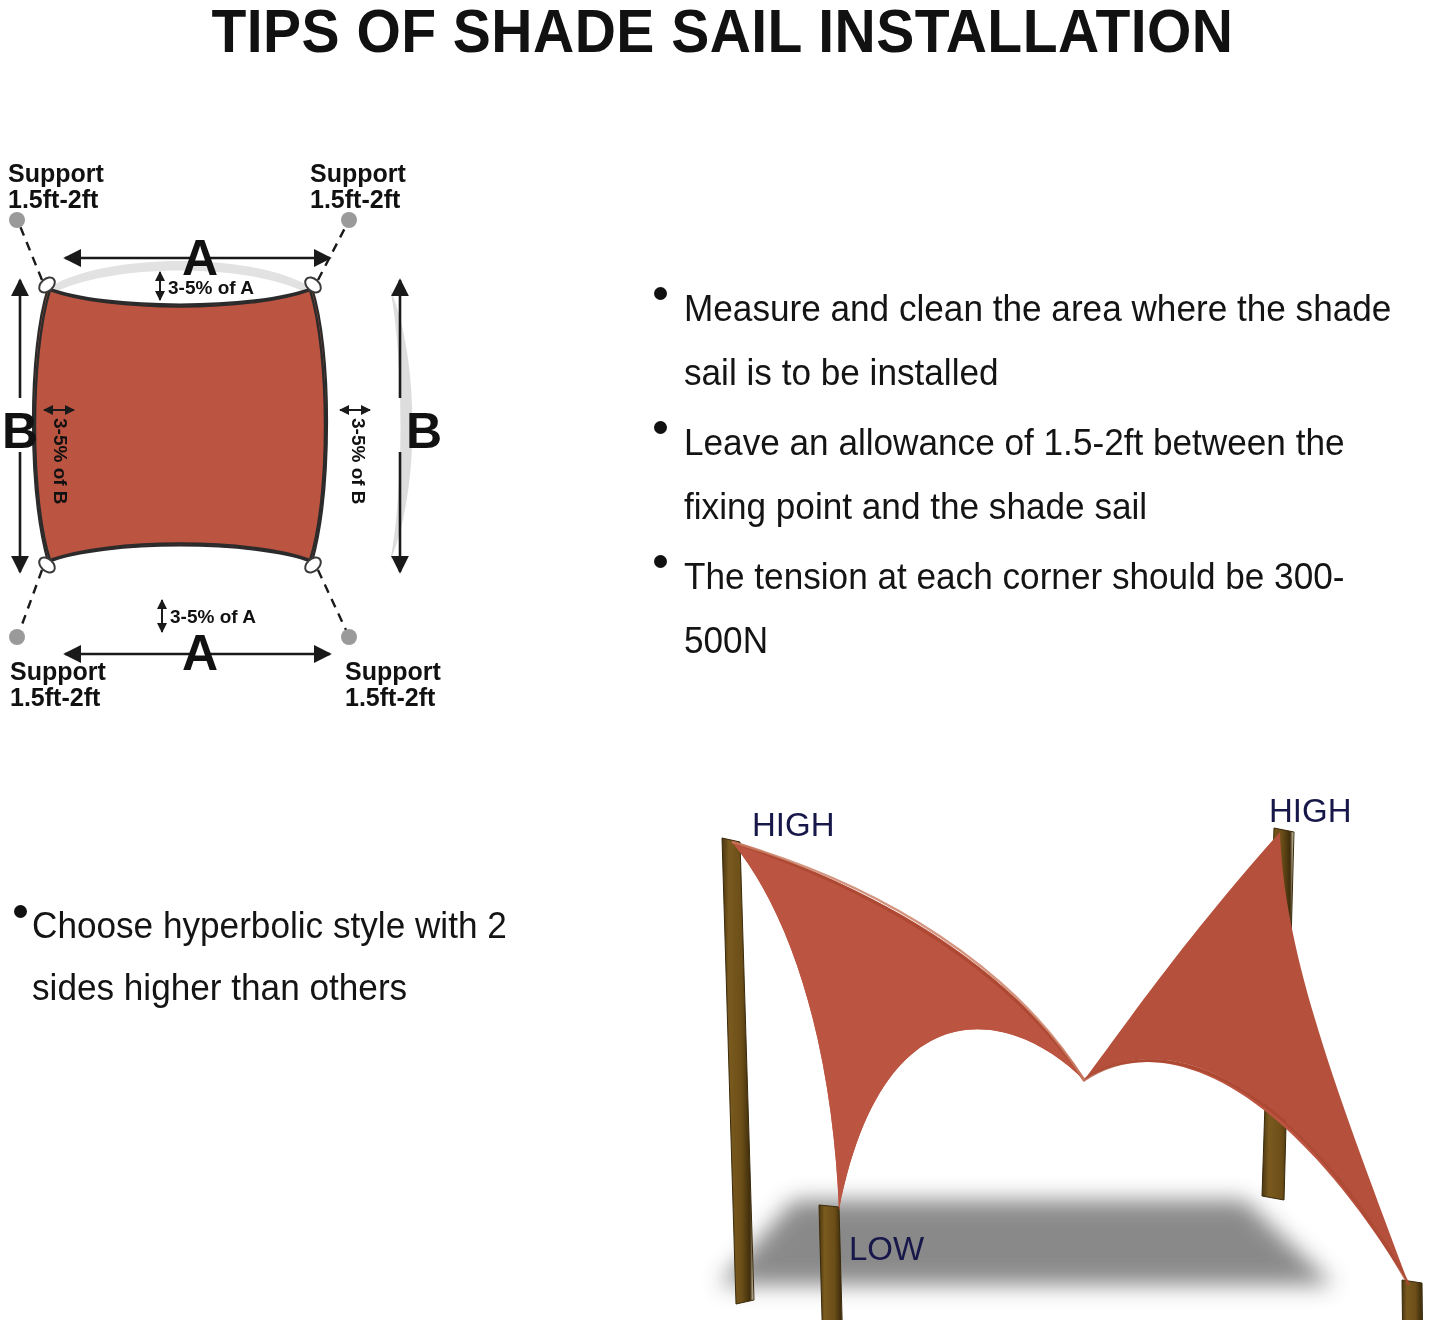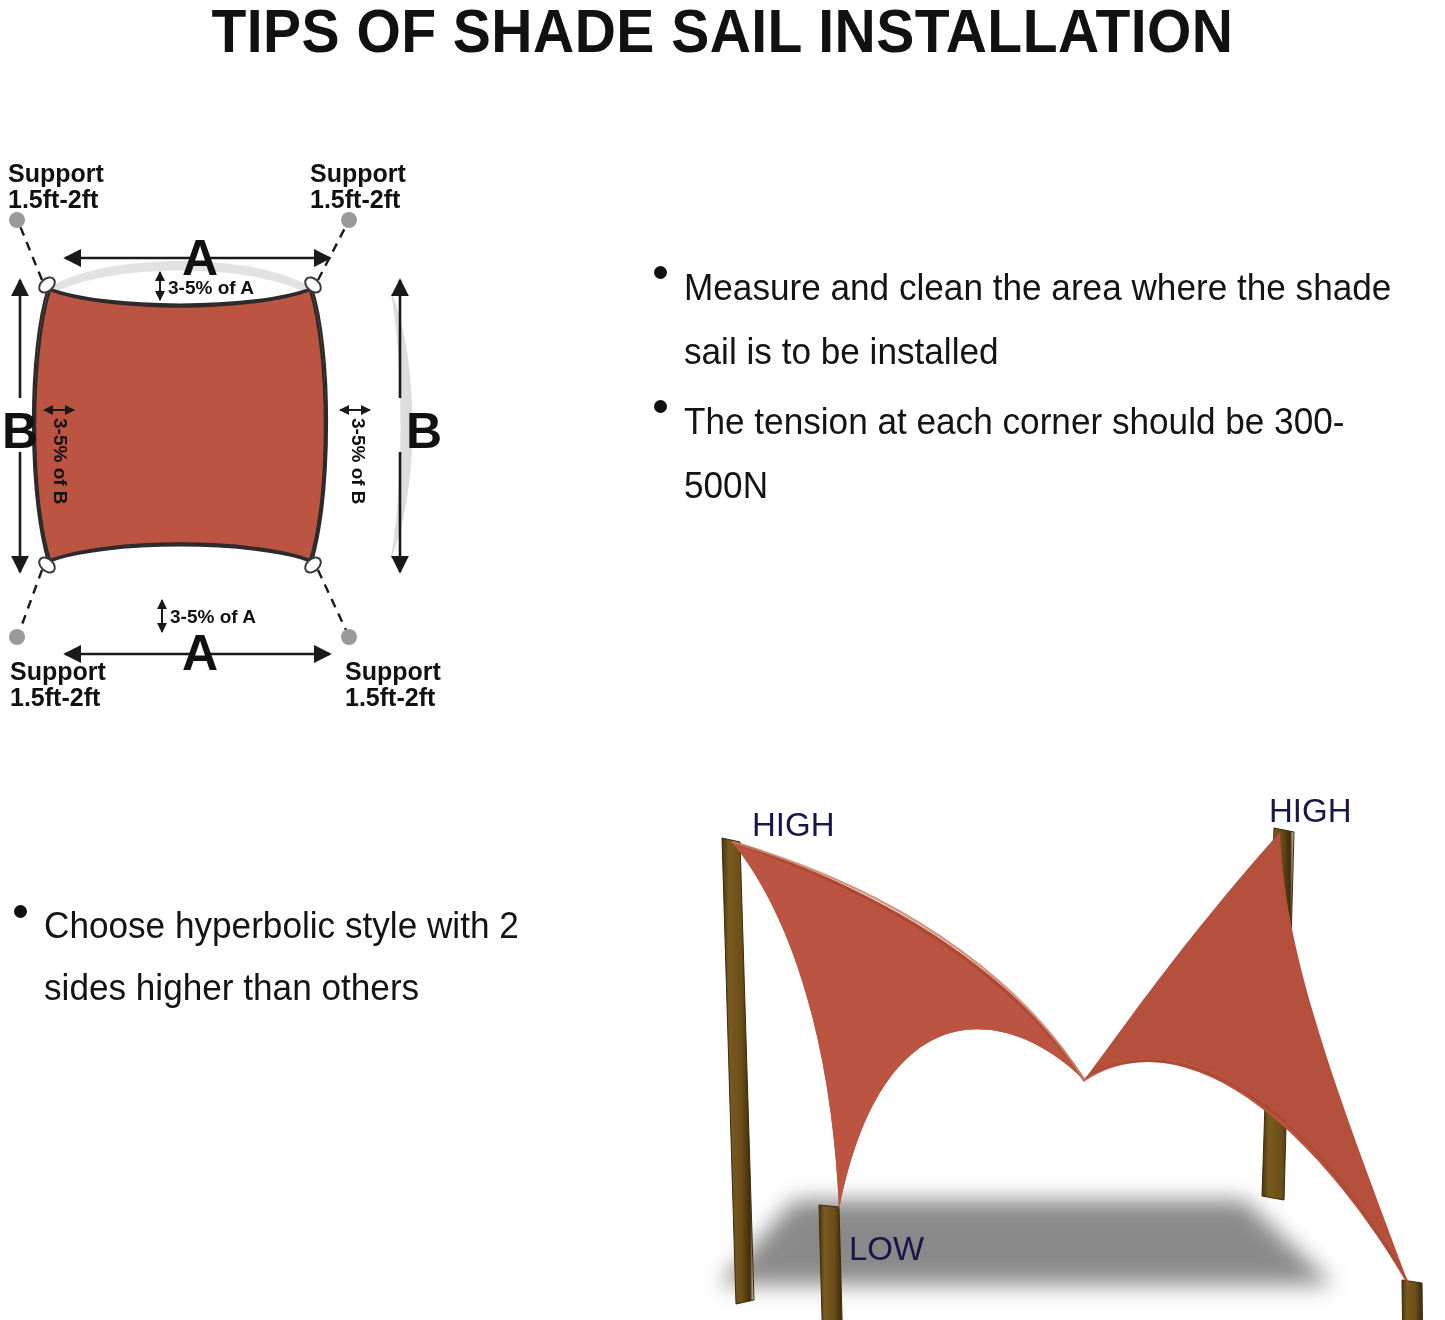--- a/index.html
+++ b/index.html
@@ -32,21 +32,21 @@
   }
 
   
   #rect-diagram {
     position: absolute;
     left: 0; top: 160px;
     width: 660px; height: 580px;
   }
   #tips-list-top {
     position: absolute;
-    left: 640px; top: 256px;
+    left: 640px; top: 277px;
     width: 805px;
   }
   #tips-list-bottom {
     position: absolute;
     left: 0px; top: 895px;
     width: 620px;
   }
   #hyperbolic-diagram {
     position: absolute;
     left: 684px; top: 780px;
@@ -71,21 +71,21 @@
   .bullet-text {
     display: block;
     font-size: 37px;
     line-height: 64px;
     transform: scaleX(0.95);
     transform-origin: left center;
     color: #141414;
   }
   #tips-list-top .bullet-text { font-size: 37px; line-height: 64px; }
   #tips-list-bottom .bullet-text { font-size: 37px; line-height: 62px; }
-  #tips-list-bottom .bullet-item { padding-left: 44px; }
+  #tips-list-bottom .bullet-item { padding-left: 32px; }
 
   
   .svg-lbl { font-family: "Liberation Sans", "DejaVu Sans", sans-serif; }
 </style>
 </head>
 <body>
 
 <div id="title">TIPS OF SHADE SAIL INSTALLATION</div>
 
 <div id="rect-diagram">
@@ -201,20 +201,24 @@
       <text class="svg-lbl" x="345" y="520" font-size="25" font-weight="bold" fill="#111">Support</text>
       <text class="svg-lbl" x="345" y="546" font-size="25" font-weight="bold" fill="#111">1.5ft-2ft</text>
     </g>
   </svg>
 </div>
 
 <ul id="tips-list-top" class="bullet-list">
   <li class="bullet-item">
     <span class="dot"></span>
     <span class="bullet-text">Measure and clean the area where the shade sail is to be installed</span>
+  </li>
+  <li class="bullet-item">
+    <span class="dot"></span>
+    <span class="bullet-text">Leave an allowance of 1.5-2ft between the fixing point and the shade sail</span>
   </li>
   <li class="bullet-item">
     <span class="dot"></span>
     <span class="bullet-text">The tension at each corner should be 300-500N</span>
   </li>
 </ul>
 
 <ul id="tips-list-bottom" class="bullet-list">
   <li class="bullet-item">
     <span class="dot"></span>

